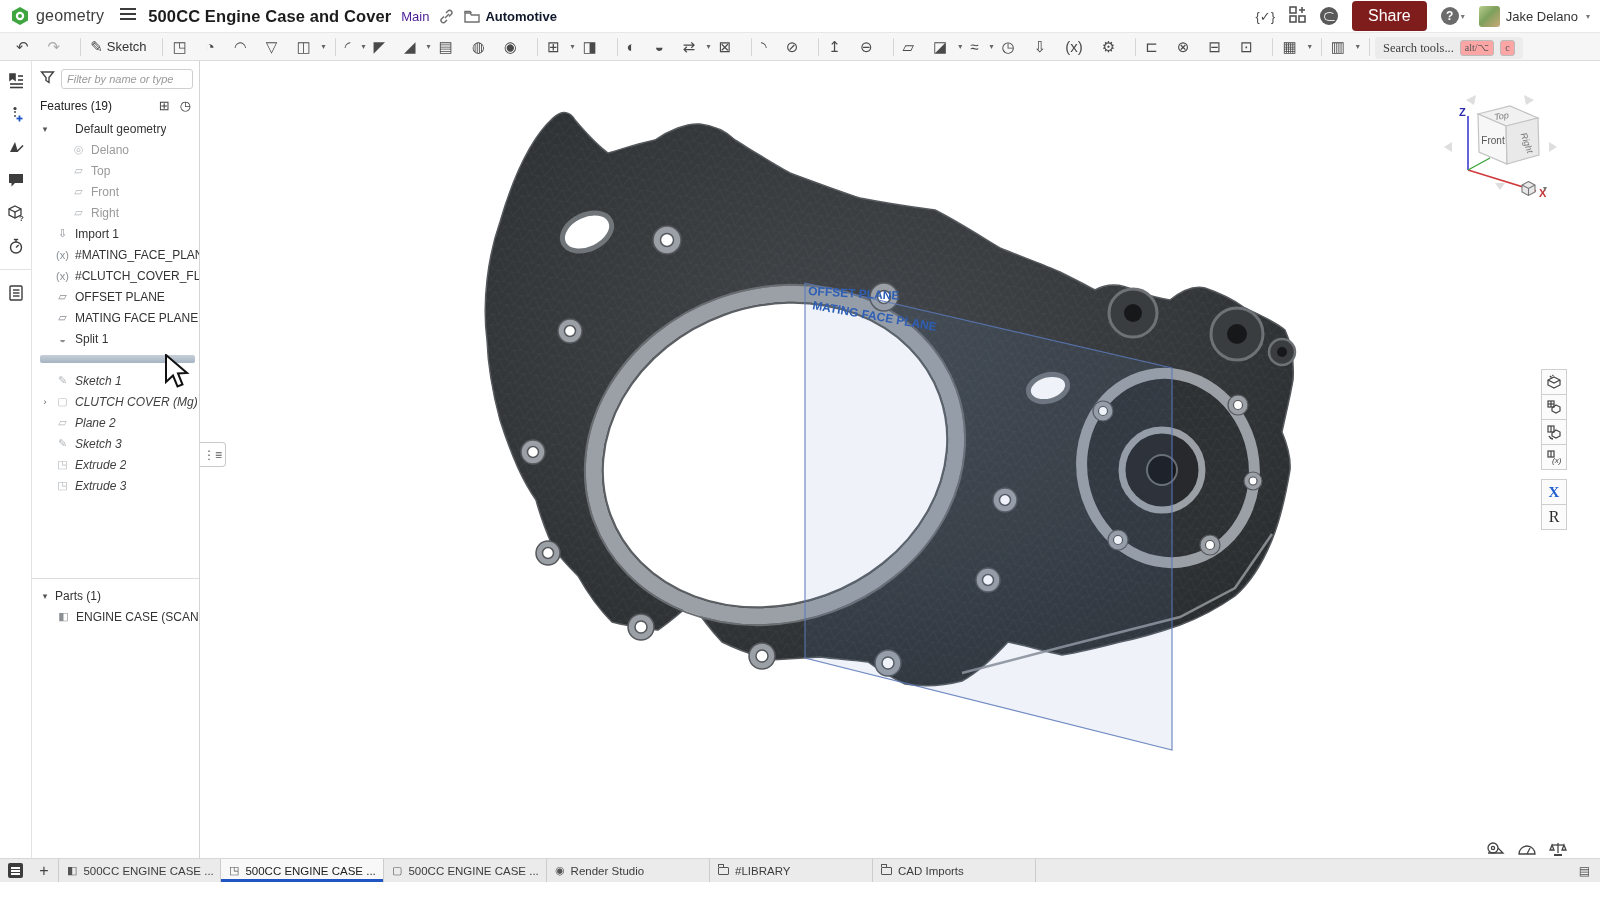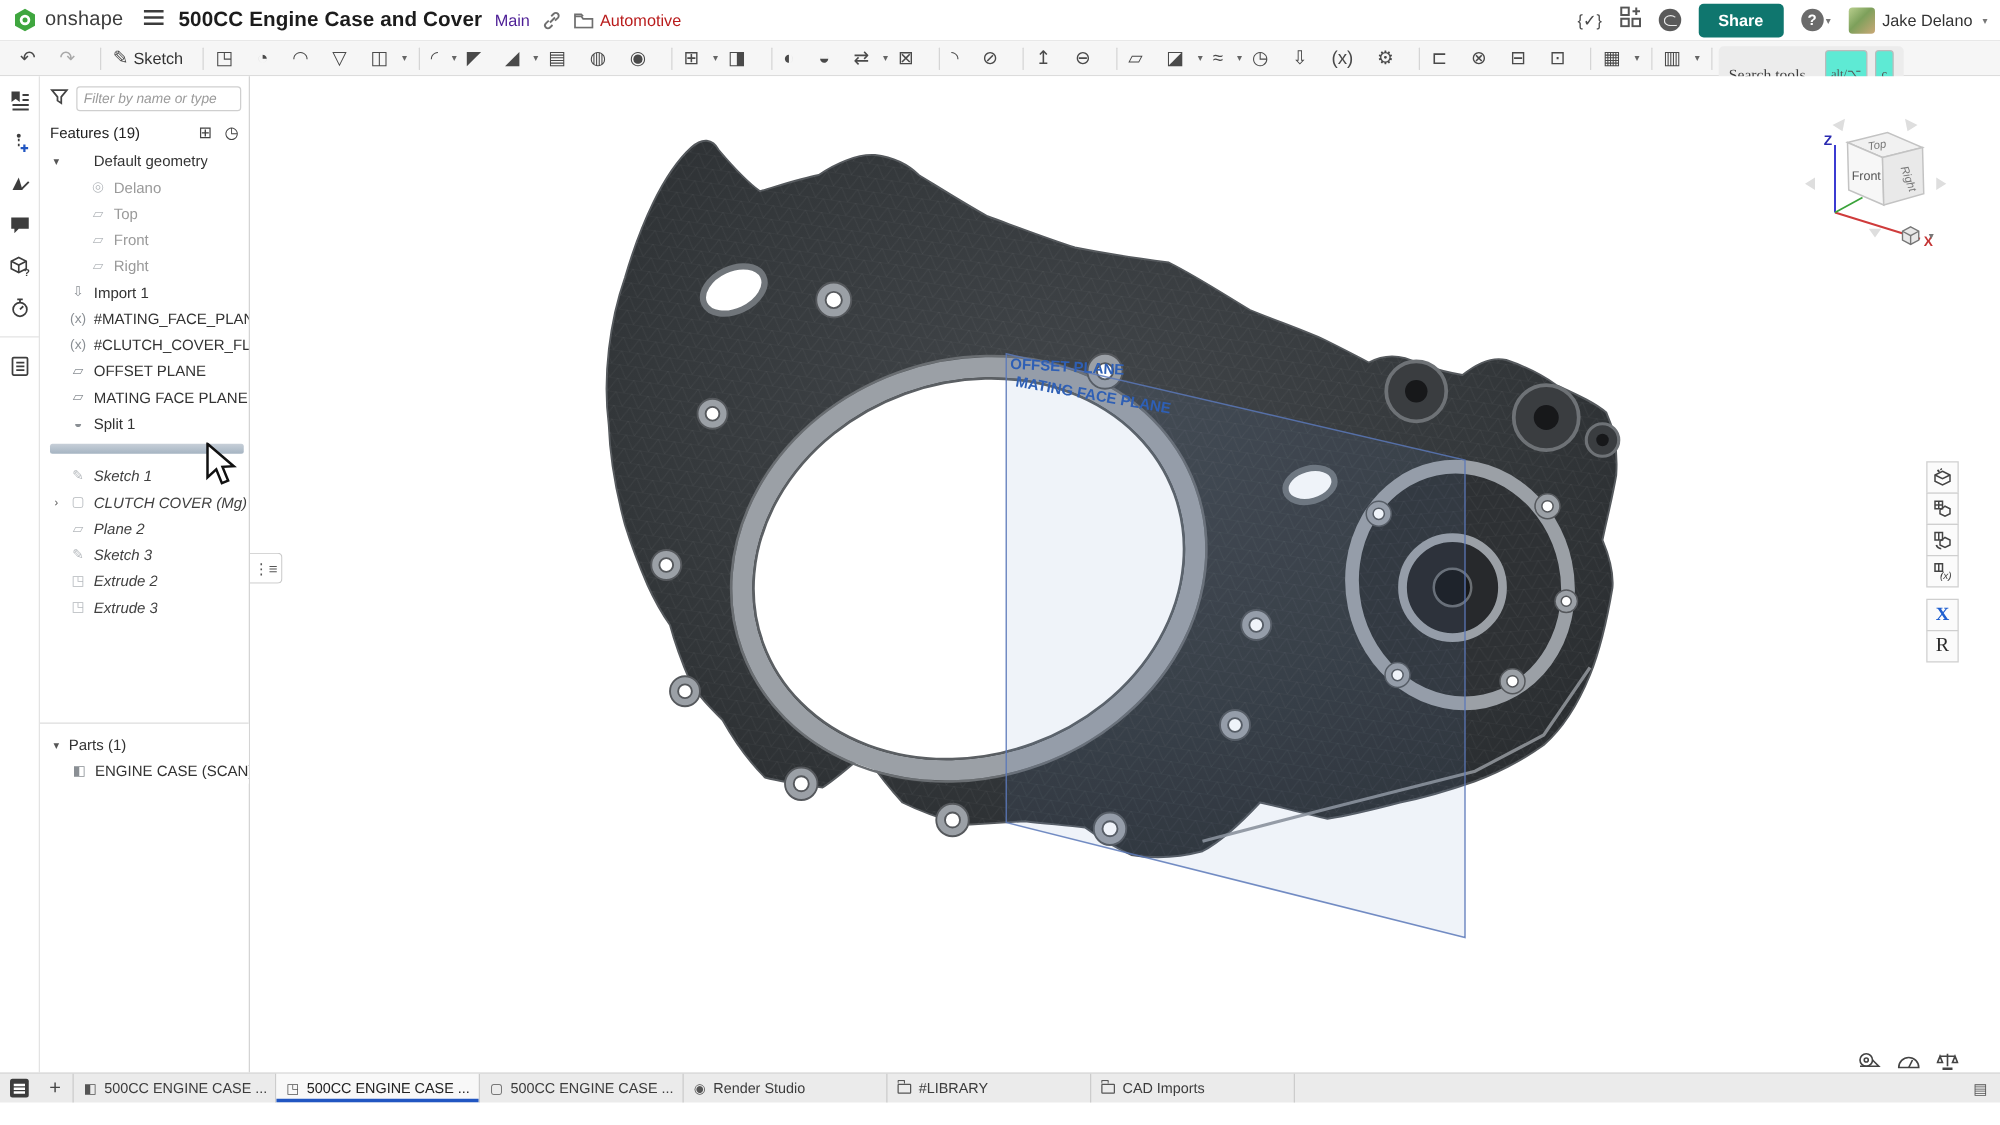--- a/index.html
+++ b/index.html
@@ -9,24 +9,24 @@
 
   
   .header { position:absolute; left:0; top:0; width:1600px; height:33px; background:#fff;
     display:flex; align-items:center; border-bottom:1px solid #e8e8e8; padding:0 10px; }
   .logo { display:flex; align-items:center; gap:6px; }
   .logo-text { font-size:16px; color:#3d3d3d; letter-spacing:.2px; }
   .hamburger { margin:0 12px 0 16px; cursor:pointer; }
   .doc-title { font-size:16.5px; font-weight:bold; color:#1c1c1c; letter-spacing:.1px; }
   .branch { font-size:13px; color:#4c1d95; margin-left:10px; }
   .hdr-ic { margin-left:10px; color:#6f6f6f; display:flex; align-items:center; }
-  .project { font-size:13px; color:#b91c1c; margin-left:5px; }
+  .project { font-size:13px; color:#0f172a; margin-left:5px;font-weight:bold; }
   .hdr-right { margin-left:auto; display:flex; align-items:center; gap:14px; }
   .curly { font-size:13px; color:#4b4b4b; }
-  .share-btn { background:#0f766e; color:#fff; font-size:13px; font-weight:bold;
+  .share-btn { background:#7f1d1d; color:#fff; font-size:16px; font-weight:normal;
     border:none; border-radius:4px; padding:6px 16px; cursor:pointer; }
   .help-circ { width:18px; height:18px; border-radius:50%; background:#6b6b6b; color:#fff;
     font-size:12px; font-weight:bold; display:flex; align-items:center; justify-content:center; }
   .dark-circ { width:18px; height:18px; border-radius:50%; background:#5a5a5a; position:relative; }
   .dark-circ::after { content:""; position:absolute; left:4px; top:5px; width:9px; height:7px;
     border:1.6px solid #e8e8e8; border-radius:50% 50% 0 50%; border-right-color:transparent; }
   .avatar { width:21px; height:21px; border-radius:3px;
     background:linear-gradient(135deg,#b9cf8e 0%,#7da05b 45%,#caa877 100%); }
   .user-name { font-size:13px; color:#333; }
   .caret-sm { font-size:8px; color:#777; margin-left:2px; }
@@ -39,22 +39,22 @@
   .tb-glyph { font-size:15px; line-height:18px; }
   .tb-label { font-size:13px; color:#333; margin-left:2px; }
   .tb-caret { font-size:8px; color:#666; margin-left:1px; }
   .tb-item.sep { width:1px; height:18px; background:#d5d5d5; padding:0; margin:0 5px; cursor:default; }
   .tb-item.dim { color:#a9a9a9; }
   .tb-item.boxed .tb-label { font-size:11px; color:#444; border:1px solid #9f9f9f; border-radius:3px;
     padding:1px 4px; background:#fdfdfd; margin:0; }
   .search-pill { margin-left:14px; display:flex; align-items:center; gap:6px; background:#ececec;
     border-radius:4px; padding:3px 8px; cursor:pointer; }
   .search-pill .s-label { font-size:12.5px; color:#3e3e3e; }
-  .kbd { font-size:10px; color:#555; background:#5eead4; border:1px solid #bbb; border-radius:3px;
-    padding:12px 4px; line-height:14px; }
+  .kbd { font-size:10px; color:#555; background:#fca5a5; border:1px solid #bbb; border-radius:3px;
+    padding:0 4px; line-height:14px; }
 
   
   .rail { position:absolute; left:0; top:61px; width:32px; height:797px; background:#fff;
     border-right:1px solid #e3e3e3; display:flex; flex-direction:column; align-items:center;
     padding-top:8px; gap:9px; }
   .rail-btn { width:24px; height:24px; display:flex; align-items:center; justify-content:center;
     cursor:pointer; border-radius:3px; }
   .rail-sep { width:32px; height:1px; background:#e3e3e3; margin:2px 0; }
 
   
@@ -130,21 +130,21 @@
 
 <div id="app">
 
   <div class="header">
     <div class="logo">
       <svg width="20" height="20" viewBox="0 0 20 20">
         <polygon points="10,1 18,5.5 18,14.5 10,19 2,14.5 2,5.5" fill="#3fa63f"></polygon>
         <circle cx="10" cy="10" r="4.2" fill="#fff"></circle>
         <circle cx="10" cy="10" r="2" fill="#3fa63f"></circle>
       </svg>
-      <span class="logo-text">onshape</span>
+      <span class="logo-text">geometry</span>
     </div>
     <span class="hamburger">
       <svg width="16" height="14" viewBox="0 0 16 14">
           <g stroke="#3c3c3c" stroke-width="2">
             <line x1="0" y1="2" x2="16" y2="2"></line>
             <line x1="0" y1="7" x2="16" y2="7"></line>
             <line x1="0" y1="12" x2="16" y2="12"></line>
           </g>
         </svg>
     </span>

